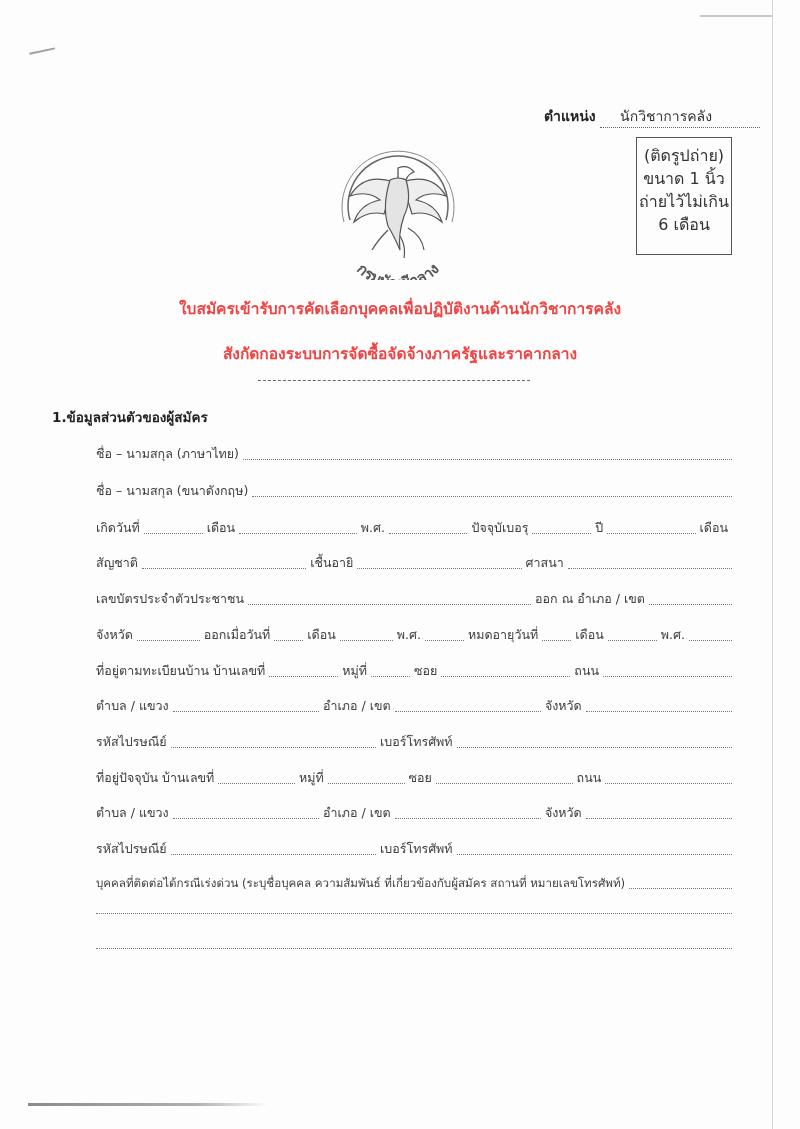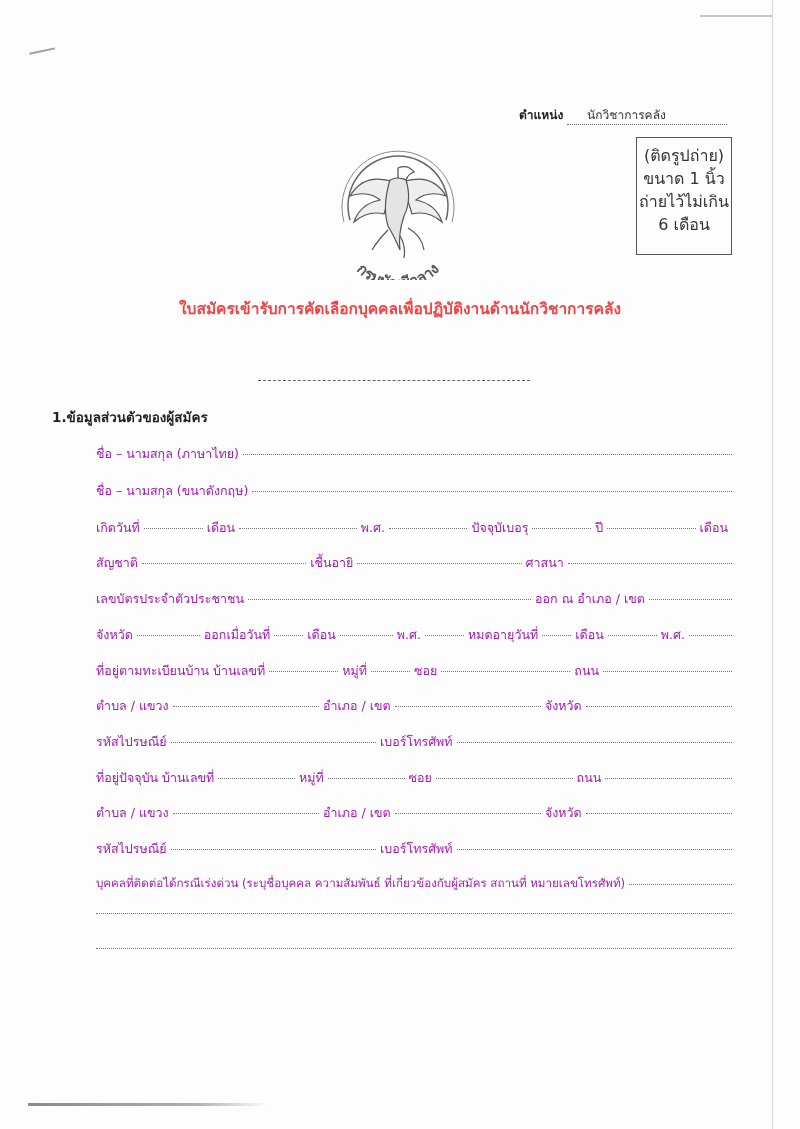--- a/index.html
+++ b/index.html
@@ -9,40 +9,40 @@
     font-family: "DejaVu Sans", "Liberation Sans", sans-serif;
     color: #2a2a2a;
     position: relative;
   }
   .page { position: absolute; left: 0; top: 0; width: 800px; height: 1129px; background: #fdfdfd; }
   .edge-right { position: absolute; left: 772px; top: 0; width: 1px; height: 1129px; background: #d8d8d8; }
   .edge-top { position: absolute; left: 700px; top: 15px; width: 72px; height: 2px; background: #c8c8c8; }
   .edge-bottom { position: absolute; left: 28px; top: 1103px; width: 240px; height: 3px; background: linear-gradient(90deg,#8a8a8a,#b0b0b0 70%,rgba(200,200,200,0)); }
   .scan-mark { position: absolute; left: 30px; top: 50px; width: 26px; height: 8px; border-top: 2px solid #777; transform: rotate(-12deg); opacity: .7; }
 
-  .position-line { position: absolute; left: 519px; top: 105px; font-size: 12px; white-space: nowrap; }
+  .position-line { position: absolute; left: 544px; top: 105px; font-size: 14px; white-space: nowrap; }
   .position-line .lbl { font-weight: bold; color: #222; }
   .position-line .val { display: inline-block; min-width: 140px; border-bottom: 1px dotted #666; padding-left: 20px; color: #333; }
 
   .photo-box {
     position: absolute; left: 636px; top: 137px; width: 96px; height: 118px;
     border: 1px solid #555; text-align: center; font-size: 16px; line-height: 23px; color: #333;
     padding-top: 6px; box-sizing: border-box;
   }
 
   .emblem { position: absolute; left: 328px; top: 150px; width: 140px; height: 130px; }
 
   .title { position: absolute; left: 0; width: 800px; text-align: center; font-weight: bold; font-size: 15.5px; color: #ef4444; white-space: nowrap; }
   .title1 { top: 296px; }
   .title2 { top: 341px; }
   .title-rule { position: absolute; left: 258px; top: 380px; width: 272px; border-top: 1px dashed #666; }
 
   .section-heading { position: absolute; left: 52px; top: 406px; font-weight: bold; font-size: 13.5px; color: #222; }
 
-  .row { position: absolute; left: 96px; width: 636px; font-size: 12.5px; white-space: nowrap; display: flex; align-items: flex-start; color: #a21caf; }
+  .row { position: absolute; left: 96px; width: 636px; font-size: 12.5px; white-space: nowrap; display: flex; align-items: center; color: #404040; }
   .row .t { flex: none; padding: 0 4px; }
   .row .t:first-child { padding-left: 0; }
   .row .d { flex: 1 1 auto; border-bottom: 1px dotted #777; height: 10px; min-width: 10px; }
   .blank-line { position: absolute; left: 96px; width: 636px; border-bottom: 1px dotted #777; }
 </style>
 </head>
 <body>
 
 <div class="page">
   <div class="edge-right"></div>
@@ -72,20 +72,21 @@
     <path d="M66 32 q-30 -10 -44 14 q18 -6 30 4 q-20 4 -26 22 q14 -12 30 -8 z" fill="#eee" stroke="#555" stroke-width="1.2"></path>
     <path d="M74 32 q30 -10 44 14 q-18 -6 -30 4 q20 4 26 22 q-14 -12 -30 -8 z" fill="#eee" stroke="#555" stroke-width="1.2"></path>
     <path d="M62 30 q8 -4 16 0 q6 20 -2 36 q-6 18 -4 34 q-6 -14 -12 -24 q-6 -20 2 -46 z" fill="#e4e4e4" stroke="#555" stroke-width="1.2"></path>
     <path d="M60 80 q-10 10 -16 20 M72 86 q6 10 4 22 M80 78 q14 8 16 22" fill="none" stroke="#555" stroke-width="1.2"></path>
     <text font-size="15" fill="#555" font-weight="bold" font-family="DejaVu Sans, sans-serif">
       <textPath href="#arc" startOffset="50%" text-anchor="middle">กรมบัญชีกลาง</textPath>
     </text>
   </svg>
 
   <div class="title title1">ใบสมัครเข้ารับการคัดเลือกบุคคลเพื่อปฏิบัติงานด้านนักวิชาการคลัง</div>
+  <div class="title title2">สังกัดกองระบบการจัดซื้อจัดจ้างภาครัฐและราคากลาง</div>
   <div class="title-rule"></div>
 
   <div class="section-heading">1.ข้อมูลส่วนตัวของผู้สมัคร</div>
 
   <div class="row" style="top:444px">
     <span class="t">ชื่อ – นามสกุล (ภาษาไทย)</span>
     <span class="d"></span>
   </div>
 
   <div class="row" style="top:481px">

